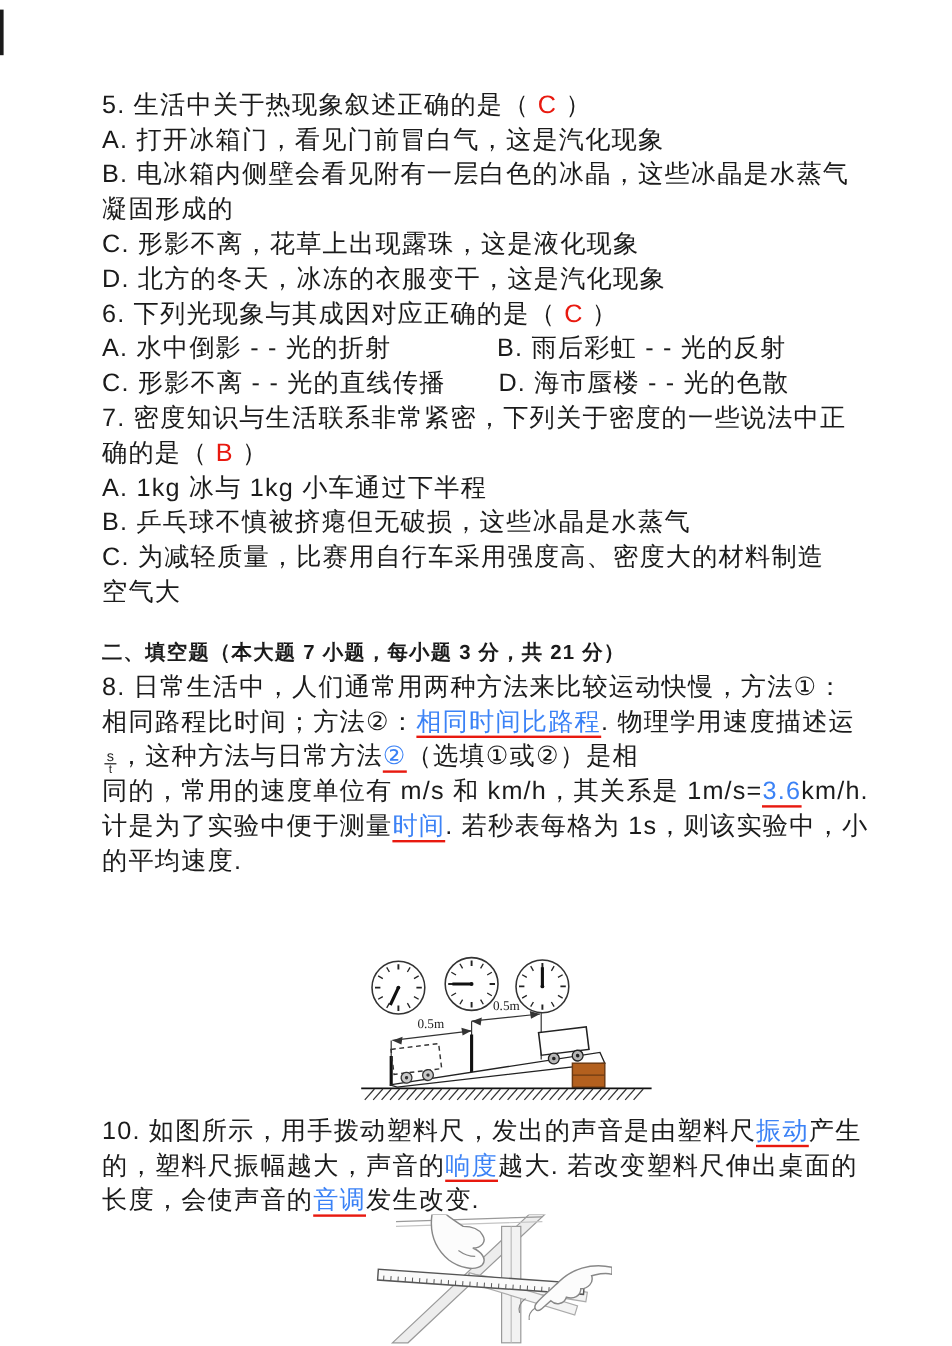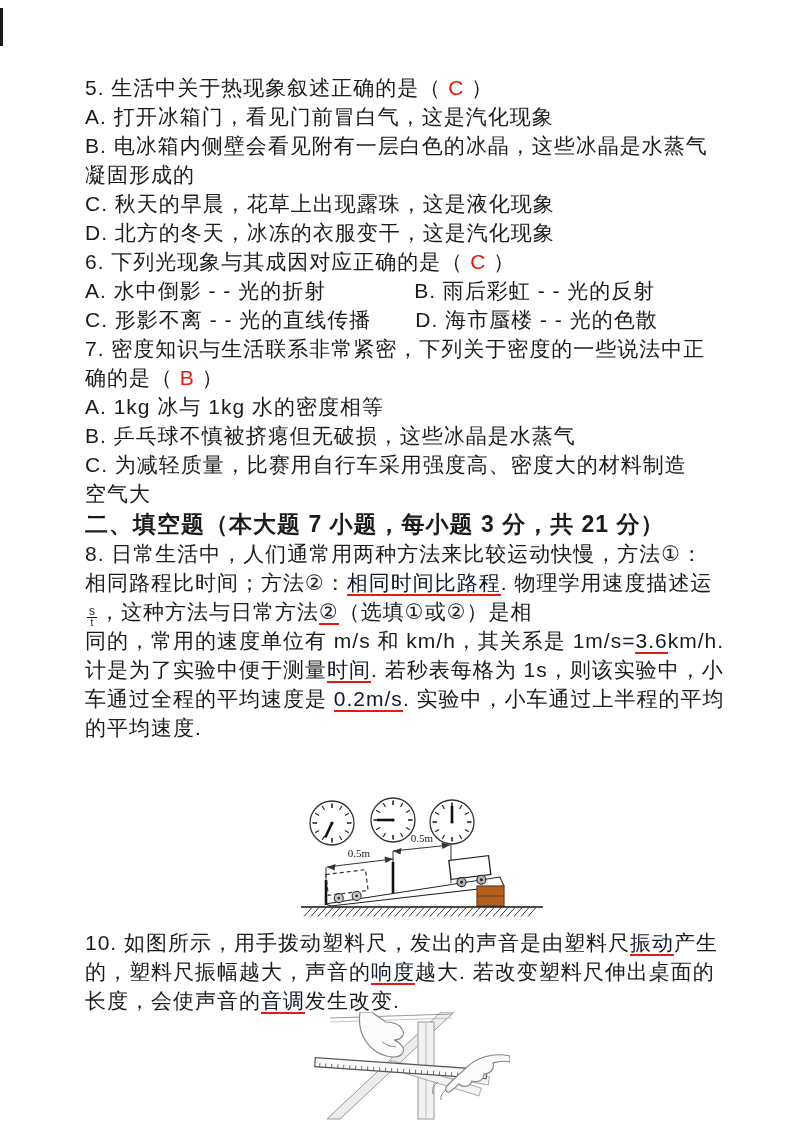--- a/index.html
+++ b/index.html
@@ -2,24 +2,24 @@
 <html><head>
 <meta charset="utf-8">
 <style>
   html,body{margin:0;padding:0;background:#ffffff;}
   body{width:793px;height:1122px;position:relative;overflow:hidden;
        font-family:"Liberation Sans","DejaVu Sans",sans-serif;color:#1b1b1b;}
   .page{position:absolute;inset:0;background:#ffffff;}
   .edge-mark{position:absolute;left:0;top:8px;width:3px;height:38px;background:#1a1a1a;}
   .tblock{position:absolute;white-space:nowrap;}
   .tline{height:29px;font-size:21px;line-height:29px;letter-spacing:1px;}
-  .tline.heading{margin-top:2px;font-weight:700;font-size:23px;}
+  .tline.heading{margin-top:21px;font-weight:700;font-size:17px;}
   .seg{display:inline;}
   .seg.r{color:#e8190f;}
-  .seg.ru{color:#0f172a;border-bottom:2px solid #e8190f;}
+  .seg.ru{color:#3b82f6;border-bottom:2px solid #e8190f;}
   .frac{display:inline-block;vertical-align:-7px;text-align:center;margin:0 2px;letter-spacing:0;}
   .fr-n{display:block;font-size:12px;line-height:12px;border-bottom:1px solid #1b1b1b;padding:0 2px;}
   .fr-d{display:block;font-size:10px;line-height:10px;}
   .fig{position:absolute;}
   svg .clk{fill:#ffffff;stroke:#333;stroke-width:1.3;}
   svg .thin{stroke:#333;stroke-width:1;}
   svg .bar{stroke:#111;stroke-width:2.6;}
   svg .arrow{fill:#333;}
   svg .dimlab{font-family:"Liberation Serif","DejaVu Serif",serif;font-size:11px;fill:#222;}
 </style>
@@ -29,38 +29,37 @@
 <div class="page">
 
   <div class="edge-mark"></div>
 
   <div>
       <div class="tblock" style="top: 73px; left: 85px;">
         <div class="tline"><span class="seg n">5. 生活中关于热现象叙述正确的是（ </span><span class="seg r">C</span><span class="seg n"> ）</span></div>
         <div class="tline"><span class="seg n">A. 打开冰箱门，看见门前冒白气，这是汽化现象</span></div>
         <div class="tline"><span class="seg n">B. 电冰箱内侧壁会看见附有一层白色的冰晶，这些冰晶是水蒸气</span></div>
         <div class="tline"><span class="seg n">凝固形成的</span></div>
-        <div class="tline"><span class="seg n">C. 秋天的早晨，花草上出现露珠，这是液化现象</span></div>
+        <div class="tline"><span class="seg n">C. 形影不离，花草上出现露珠，这是液化现象</span></div>
         <div class="tline"><span class="seg n">D. 北方的冬天，冰冻的衣服变干，这是汽化现象</span></div>
         <div class="tline"><span class="seg n">6. 下列光现象与其成因对应正确的是（ </span><span class="seg r">C</span><span class="seg n"> ）</span></div>
         <div class="tline"><span class="seg n">A. 水中倒影 - - 光的折射　　　　B. 雨后彩虹 - - 光的反射</span></div>
         <div class="tline"><span class="seg n">C. 形影不离 - - 光的直线传播　　D. 海市蜃楼 - - 光的色散</span></div>
         <div class="tline"><span class="seg n">7. 密度知识与生活联系非常紧密，下列关于密度的一些说法中正</span></div>
         <div class="tline"><span class="seg n">确的是（ </span><span class="seg r">B</span><span class="seg n"> ）</span></div>
-        <div class="tline"><span class="seg n">A. 1kg 冰与 1kg 水的密度相等</span></div>
+        <div class="tline"><span class="seg n">A. 1kg 冰与 1kg 小车通过下半程</span></div>
         <div class="tline"><span class="seg n">B. 乒乓球不慎被挤瘪但无破损，这些冰晶是水蒸气</span></div>
         <div class="tline"><span class="seg n">C. 为减轻质量，比赛用自行车采用强度高、密度大的材料制造</span></div>
         <div class="tline"><span class="seg n">空气大</span></div>
         <div class="tline heading"><span class="seg n">二、填空题（本大题 7 小题，每小题 3 分，共 21 分）</span></div>
         <div class="tline"><span class="seg n">8. 日常生活中，人们通常用两种方法来比较运动快慢，方法①：</span></div>
         <div class="tline"><span class="seg n">相同路程比时间；方法②：</span><span class="seg ru">相同时间比路程</span><span class="seg n">. 物理学用速度描述运</span></div>
         <div class="tline"><span class="frac"><span class="fr-n">s</span><span class="fr-d">t</span></span><span class="seg n">，这种方法与日常方法</span><span class="seg ru">②</span><span class="seg n">（选填①或②）是相</span></div>
         <div class="tline"><span class="seg n">同的，常用的速度单位有 m/s 和 km/h，其关系是 1m/s=</span><span class="seg ru">3.6</span><span class="seg n">km/h.</span></div>
         <div class="tline"><span class="seg n">计是为了实验中便于测量</span><span class="seg ru">时间</span><span class="seg n">. 若秒表每格为 1s，则该实验中，小</span></div>
-        <div class="tline"><span class="seg n">车通过全程的平均速度是 </span><span class="seg ru">0.2m/s</span><span class="seg n">. 实验中，小车通过上半程的平均</span></div>
         <div class="tline"><span class="seg n">的平均速度.</span></div>
       </div>
       <div class="tblock" style="top: 928px; left: 85px;">
         <div class="tline"><span class="seg n">10. 如图所示，用手拨动塑料尺，发出的声音是由塑料尺</span><span class="seg ru">振动</span><span class="seg n">产生</span></div>
         <div class="tline"><span class="seg n">的，塑料尺振幅越大，声音的</span><span class="seg ru">响度</span><span class="seg n">越大. 若改变塑料尺伸出桌面的</span></div>
         <div class="tline"><span class="seg n">长度，会使声音的</span><span class="seg ru">音调</span><span class="seg n">发生改变.</span></div>
       </div>
     </div>
 
   <div class="fig" style="left:296px;top:795px">

